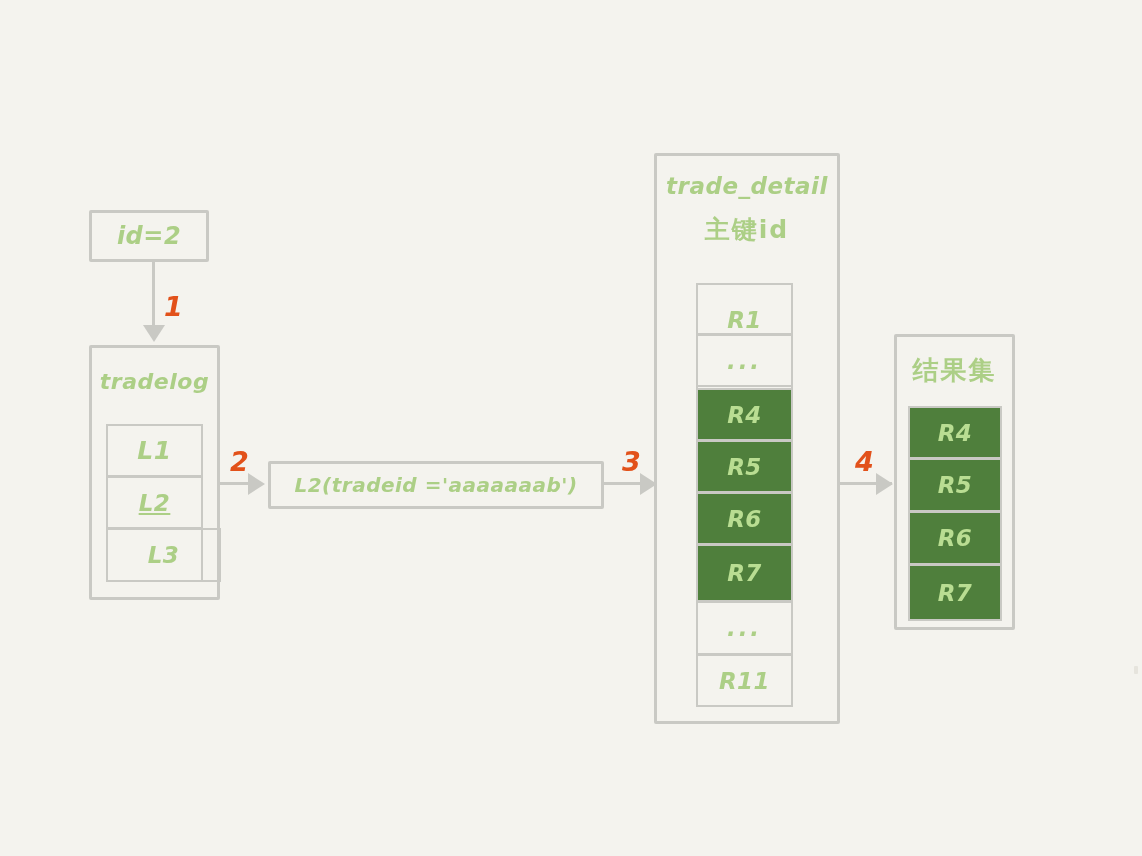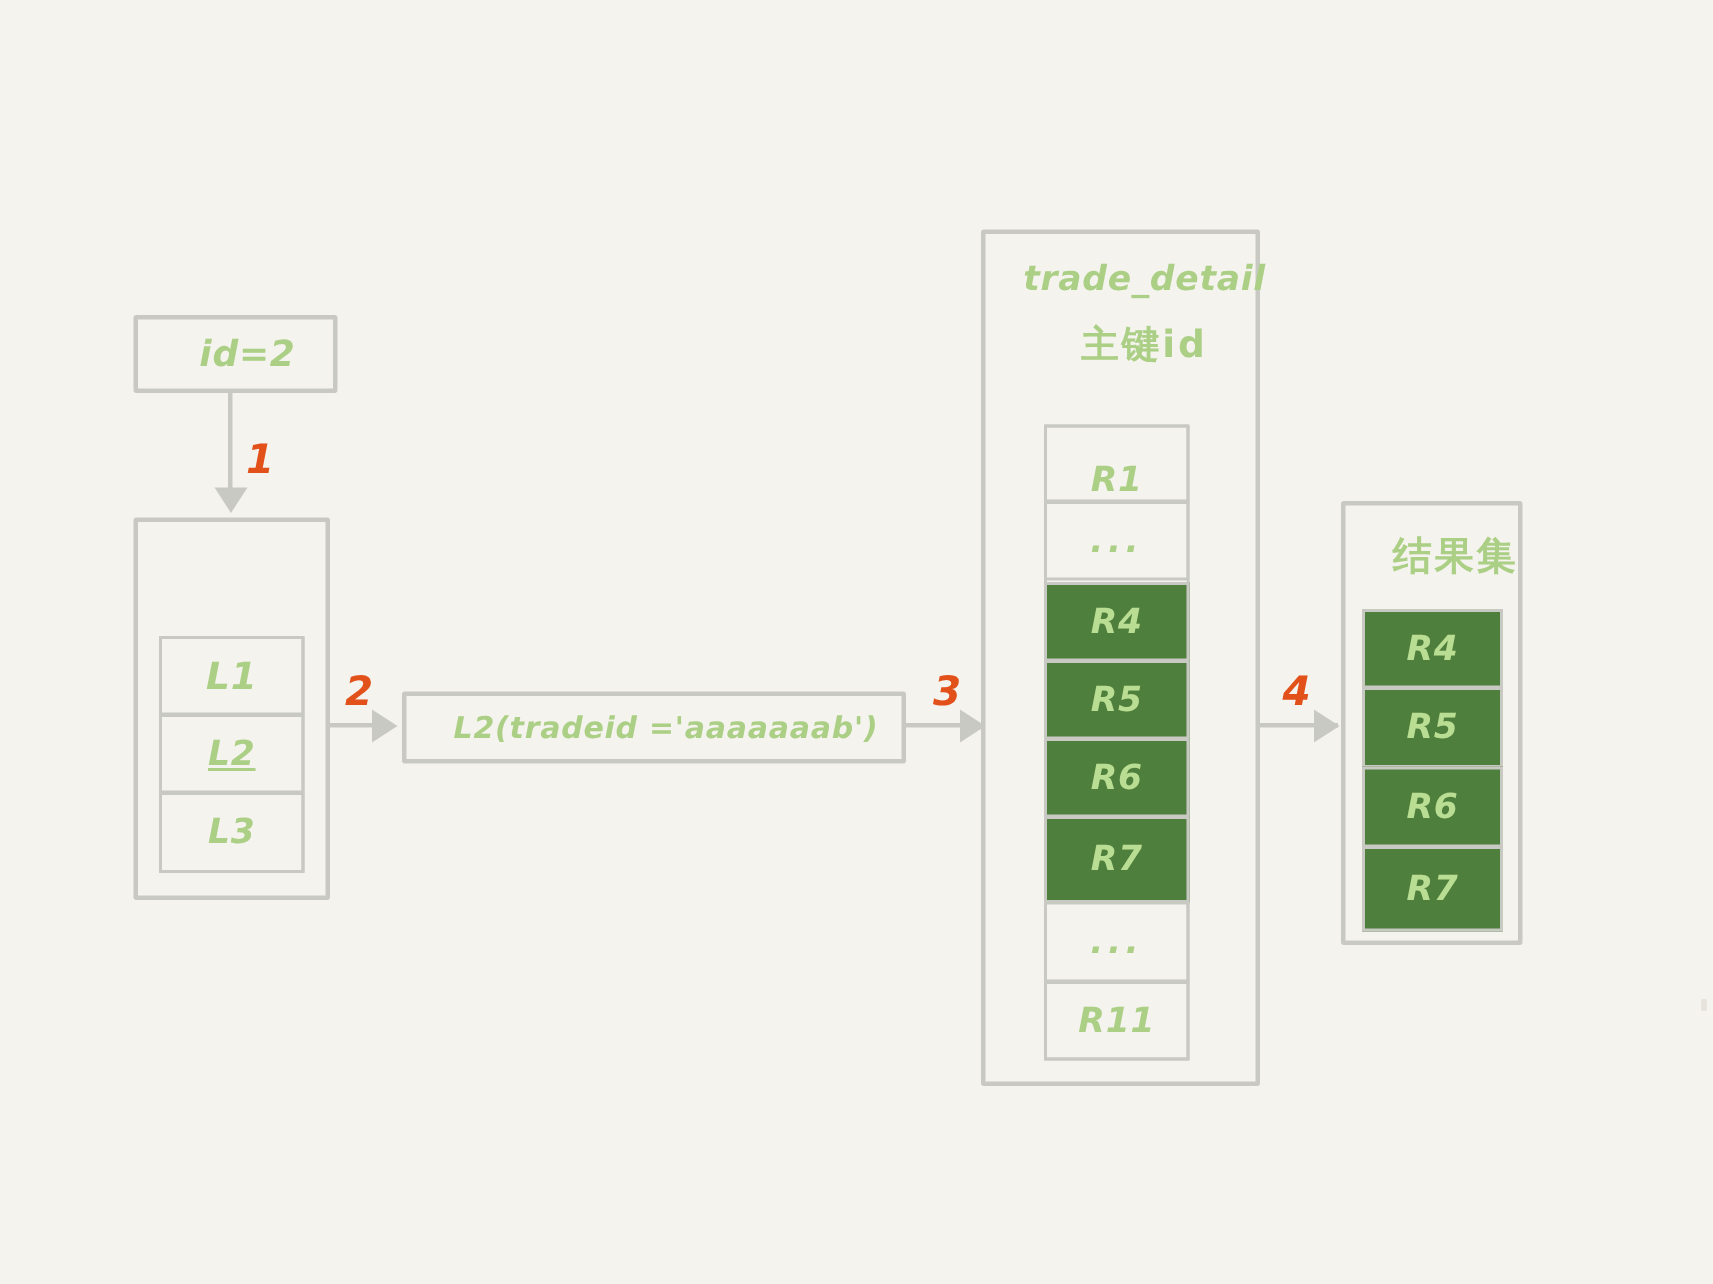--- a/index.html
+++ b/index.html
@@ -62,21 +62,20 @@
     font-style: normal;
     letter-spacing: 2px;
   }
 
   .label-center {
     position: absolute;
     display: flex;
     align-items: center;
     justify-content: center;
     text-align: center;
-    margin-left: 16px;
   }
 
   
   .arrow-line {
     position: absolute;
     background: #c9c9c4;
   }
   .arrow-head {
     position: absolute;
     width: 0;
@@ -109,40 +108,41 @@
     position: absolute;
     background: rgba(255,255,255,0.25);
     border-radius: 50%;
   }
 </style>
 </head>
 <body>
 
 <div id="canvas">
 
-  <div class="box" style="left:89px; top:210px; width:136px; height:52px;">
+  <div class="box" style="left:89px; top:210px; width:120px; height:52px;">
     <div class="label-center hand" style="left:0; top:0; right:0; bottom:0; font-size:24px;">id=2</div>
   </div>
 
   <div class="arrow-line" style="left:152px; top:262px; width:3px; height:65px;"></div>
   <div class="arrow-head down" style="left:143px; top:325px;"></div>
   <div class="step-num" style="left:164px; top:293px;">1</div>
 
   <div class="box" style="left:89px; top:345px; width:131px; height:255px;">
   </div>
+  <div class="label-center hand" style="left:89px; top:365px; width:131px; height:32px; font-size:22px;">tradelog</div>
 
   <div class="inner-box" style="left:106px; top:424px; width:97px; height:158px;"></div>
 
   <div class="cell" style="left:106px; top:424px; width:97px; height:53px;">
     <span class="hand" style="font-size:25px;">L1</span>
   </div>
   <div class="cell" style="left:106px; top:476px; width:97px; height:53px;">
     <span class="hand" style="font-size:23px;text-decoration:underline;">L2</span>
   </div>
-  <div class="cell" style="left:106px; top:528px; width:97px; height:54px;">
+  <div class="cell" style="left:106px; top:528px; width:115px; height:54px;">
     <span class="hand" style="font-size:23px;">L3</span>
   </div>
 
   <div class="arrow-line" style="left:220px; top:482px; width:32px; height:3px;"></div>
   <div class="arrow-head right" style="left:248px; top:473px;"></div>
   <div class="step-num" style="left:230px; top:448px;">2</div>
 
   <div class="box" style="left:268px; top:461px; width:336px; height:48px;padding-left:48px;">
     <div class="label-center hand" style="left:0; top:0; right:0; bottom:0; font-size:20px;">L2(tradeid ='aaaaaaab')</div>
   </div>

